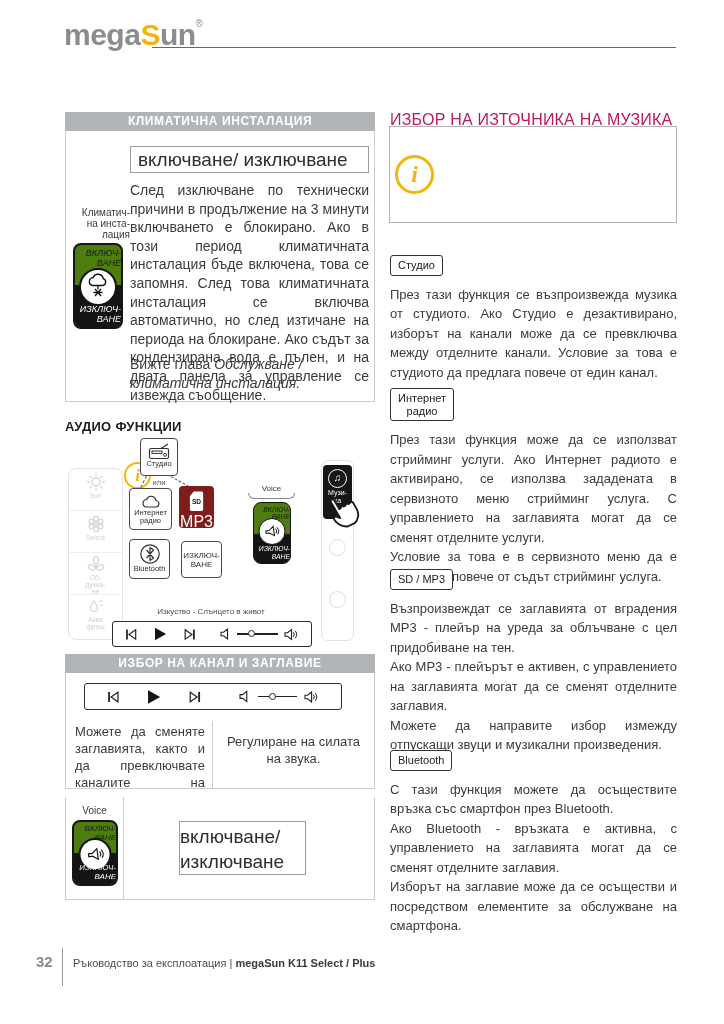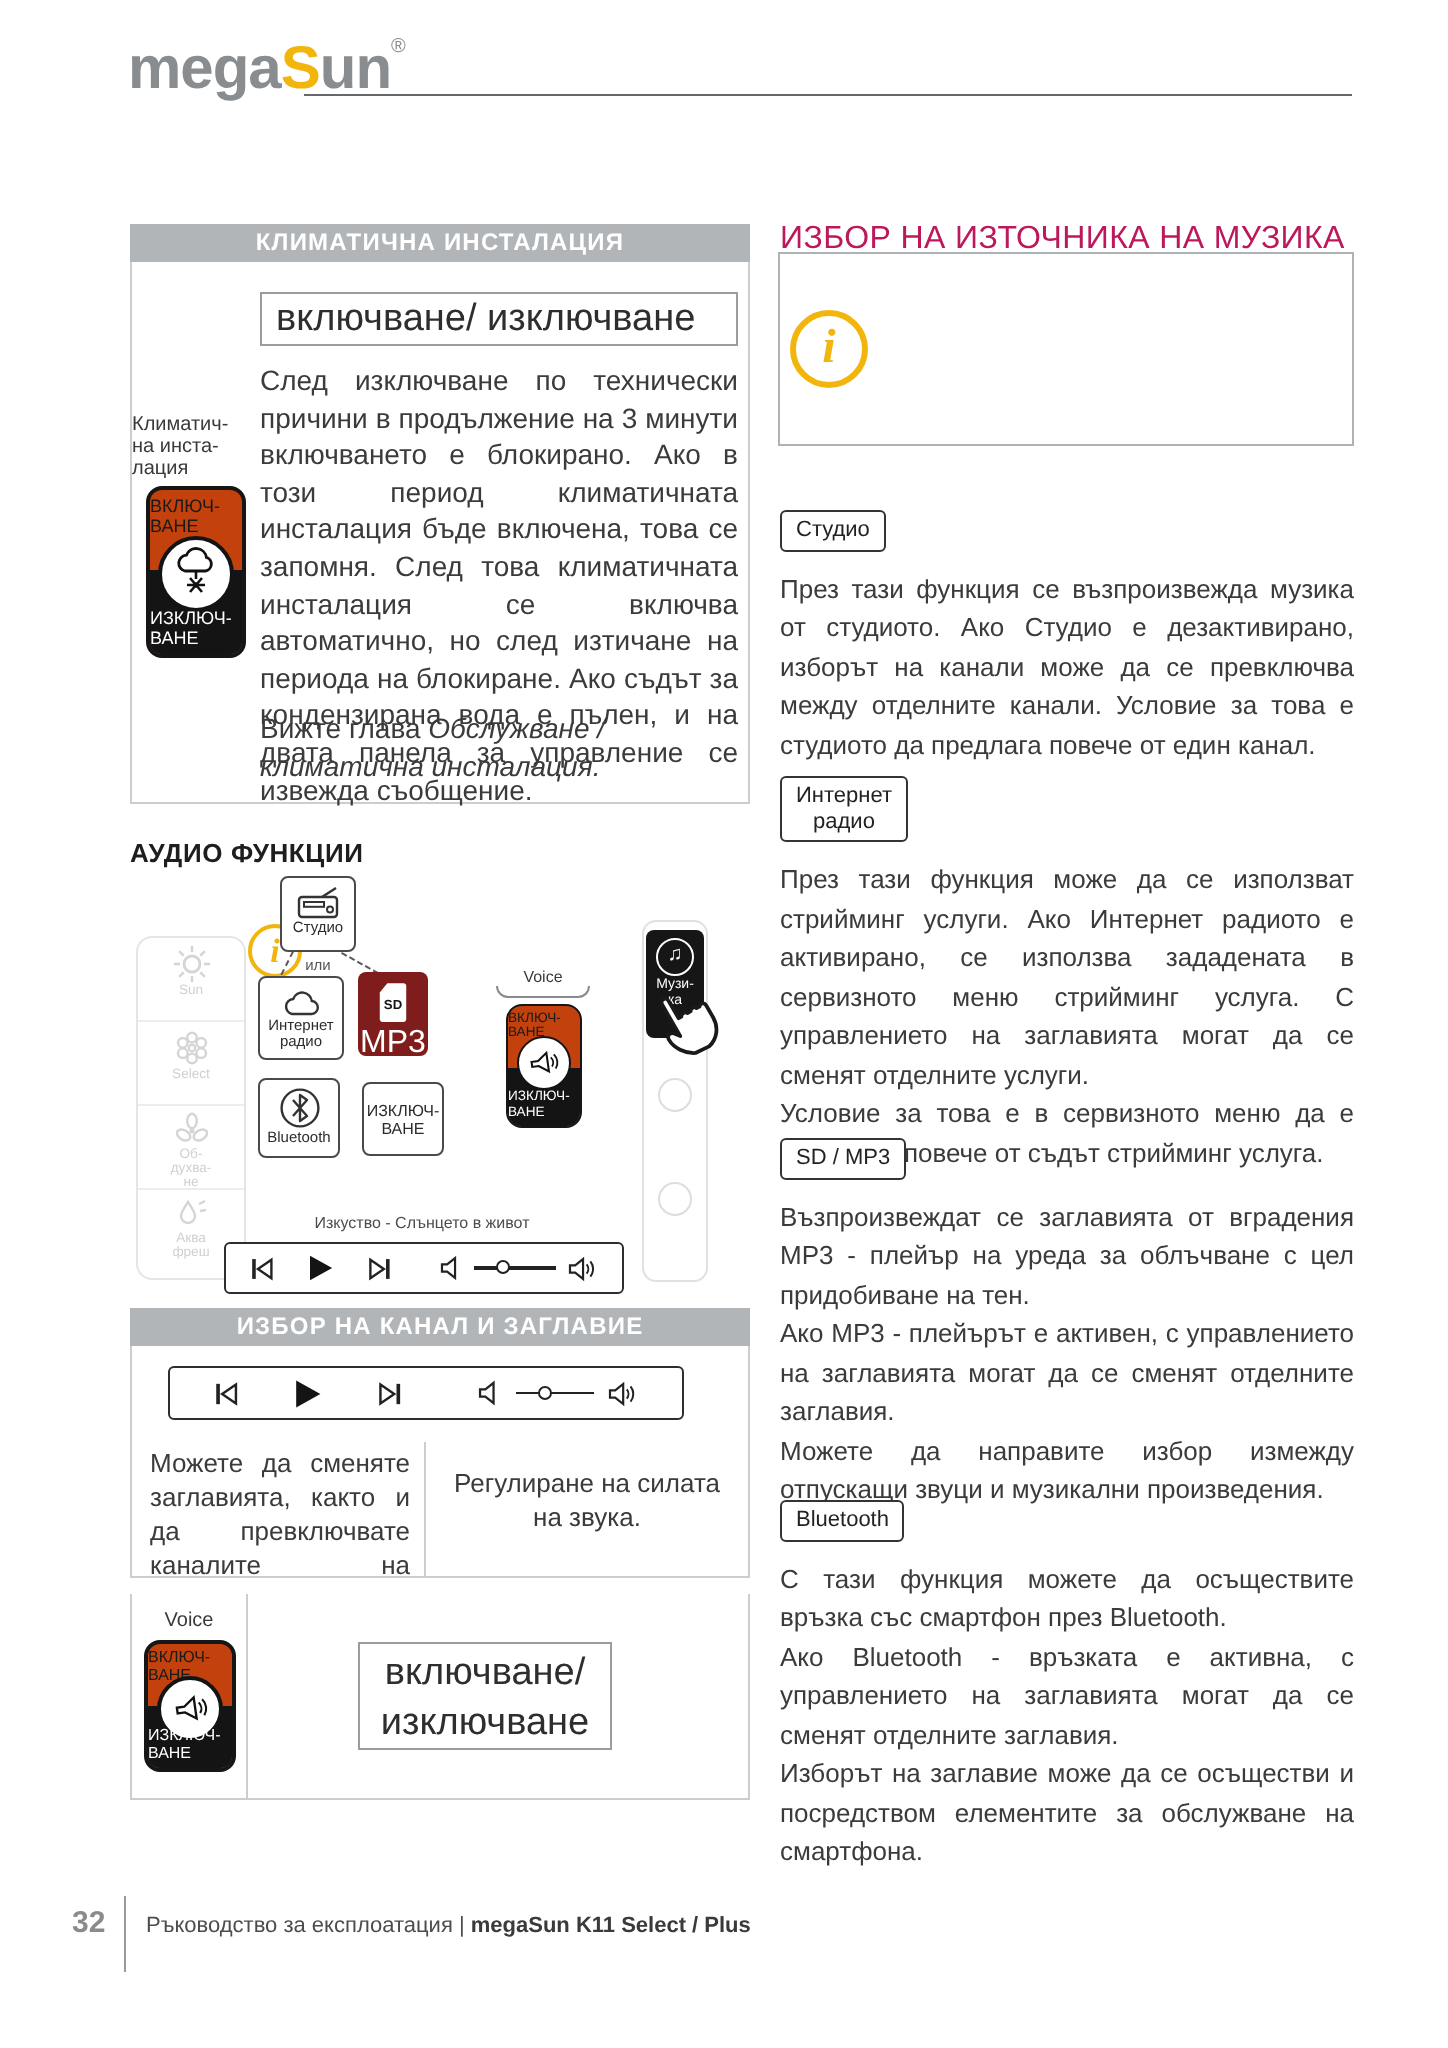--- a/index.html
+++ b/index.html
@@ -13,22 +13,22 @@
   .logo .accent { color:#f2b50c; }
   .logo sup { font-size:10px; vertical-align:18px; font-weight:400; }
   .logo-rule { position:absolute; left:152px; top:47px; width:524px; height:1px; background:#66696c; }
 
   
   .sec { position:absolute; width:310px; }
   .sec-header { height:19px; line-height:19px; background:#b1b5b8; color:#ffffff; font-size:12px; font-weight:700; text-align:center; letter-spacing:0.6px; }
   .sec-box { position:relative; background:#fff; border:1px solid #cbced1; border-top:none; }
 
   
-  .rail-label { position:absolute; left:0; top:76px; width:64px; text-align:left; font-size:10px; line-height:11px; color:#3a3a3a; }
-  .toggle { position:absolute; background:#c2410c; border:2px solid #161616; border-radius:8px; overflow:hidden; text-align:left; }
+  .rail-label { position:absolute; left:0; top:76px; width:64px; text-align:right; font-size:10px; line-height:11px; color:#3a3a3a; }
+  .toggle { position:absolute; background:#4d7c0f; border:2px solid #161616; border-radius:8px; overflow:hidden; text-align:right;font-style:italic; }
   .tg-on { position:absolute; top:3px; left:0; right:0; color:#1a1a1a; z-index:1; }
   .tg-black { position:absolute; left:0; right:0; bottom:0; background:#141414; }
   .tg-off { position:absolute; left:0; right:0; bottom:3px; color:#ffffff; z-index:3; }
   .tg-circle { position:absolute; left:50%; transform:translateX(-50%); background:#fff; border:2px solid #141414; border-radius:50%; z-index:2; display:flex; align-items:center; justify-content:center; }
   .toggle-lg { width:50px; height:86px; }
   .toggle-lg .tg-on,.toggle-lg .tg-off { font-size:9px; line-height:10px; }
   .toggle-lg .tg-black { height:42px; }
   .toggle-lg .tg-circle { width:38px; height:38px; top:23px; }
   .toggle-md { width:46px; height:66px; }
   .toggle-md .tg-on,.toggle-md .tg-off { font-size:8px; line-height:8.5px; }
@@ -73,21 +73,21 @@
 
   
   .player-2 { left:18px; top:10px; width:258px; height:27px; padding:0 22px; }
   .ch-cols { position:absolute; left:0; top:48px; width:308px; height:67px; display:flex; }
   .ch-left { width:147px; border-right:1px solid #cbced1; font-size:13px; line-height:17px; text-align:justify; padding:2px 7px 0 9px; }
   .ch-right { flex:1; font-size:13px; line-height:17px; text-align:center; padding:12px 12px 0; }
 
   
   .vo-left { position:absolute; left:0; top:0; width:58px; height:100%; border-right:1px solid #cbced1; }
   .vo-word { text-align:center; font-size:10px; color:#3a3a3a; margin-top:8px; }
-  .vo-box { position:absolute; left:113px; top:24px; width:127px; height:54px; border:1px solid #9a9da0; font-size:19px; line-height:25px; text-align:center; color:#2e2e2e; padding-top:2px; }
+  .vo-box { position:absolute; left:113px; top:24px; width:127px; height:54px; border:1px solid #9a9da0; font-size:19px; line-height:25px; color:#2e2e2e; padding-top:2px; }
 
   
   .rc-heading { position:absolute; left:390px; top:111px; width:290px; font-size:16px; font-weight:400; color:#be185d; letter-spacing:0.2px; }
   .info-box { position:absolute; left:389px; top:126px; width:288px; height:97px; border:1px solid #b0b3b6; display:flex; background:#fff; }
   .info-icon-cell { width:49px; display:flex; align-items:center; justify-content:center; }
   .info-lg { width:39px; height:39px; border-width:3.5px; font-size:24px; }
   .info-text-box { flex:1; border:1px solid #b0b3b6; margin:3px 3px 3px 0; padding:4px 8px 0 9px; font-size:13px; line-height:18.6px; color:#3b3b3b; }
   .rc-group { position:absolute; left:390px; width:287px; }
   .rc-tag { display:inline-block; border:1.5px solid #333; border-radius:3px; padding:3px 7px; font-size:11px; line-height:12.5px; color:#222; text-align:center; background:#fff; }
   .rc-par { margin-top:9px; font-size:13px; line-height:19.5px; text-align:justify; color:#3b3b3b; }

